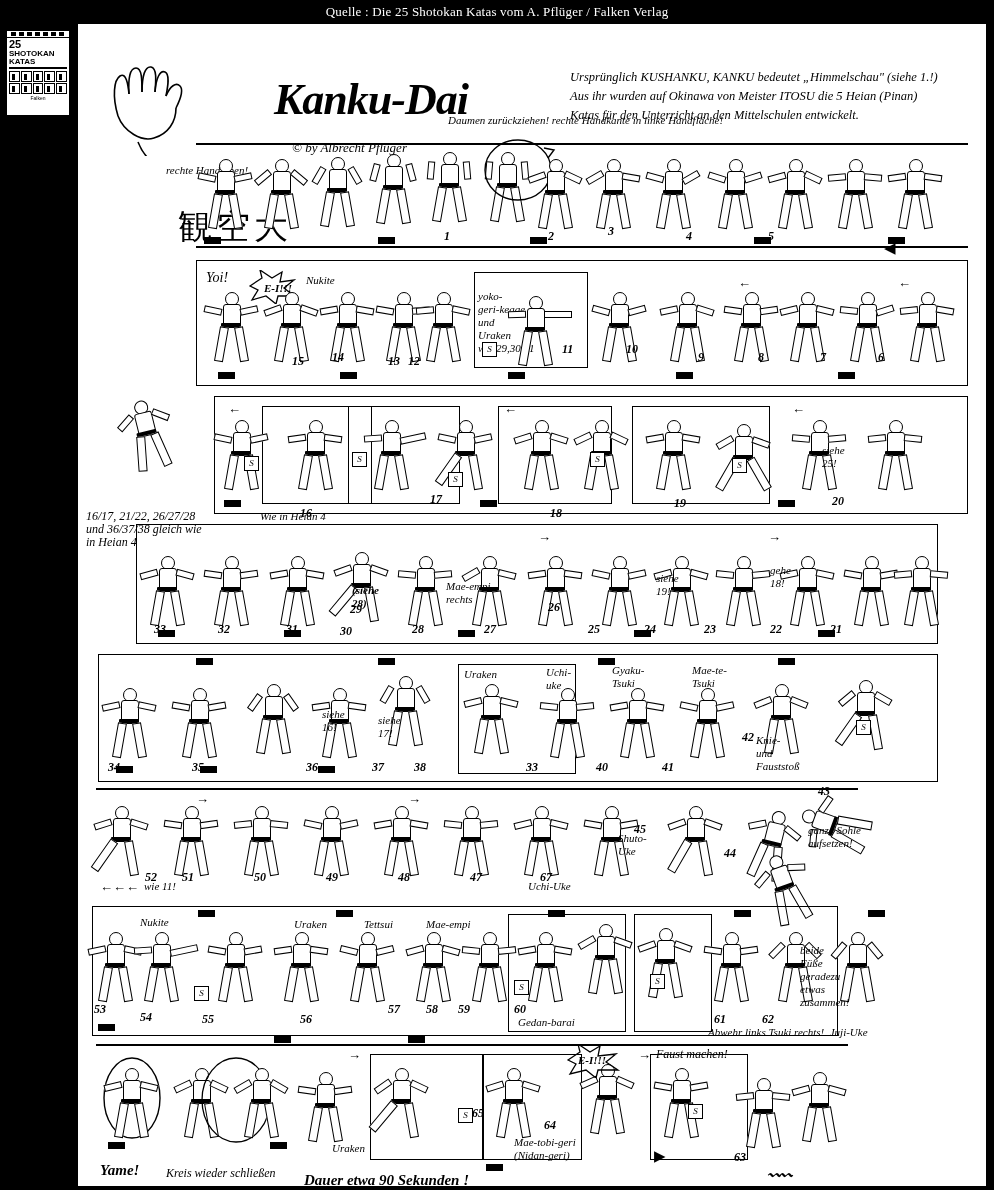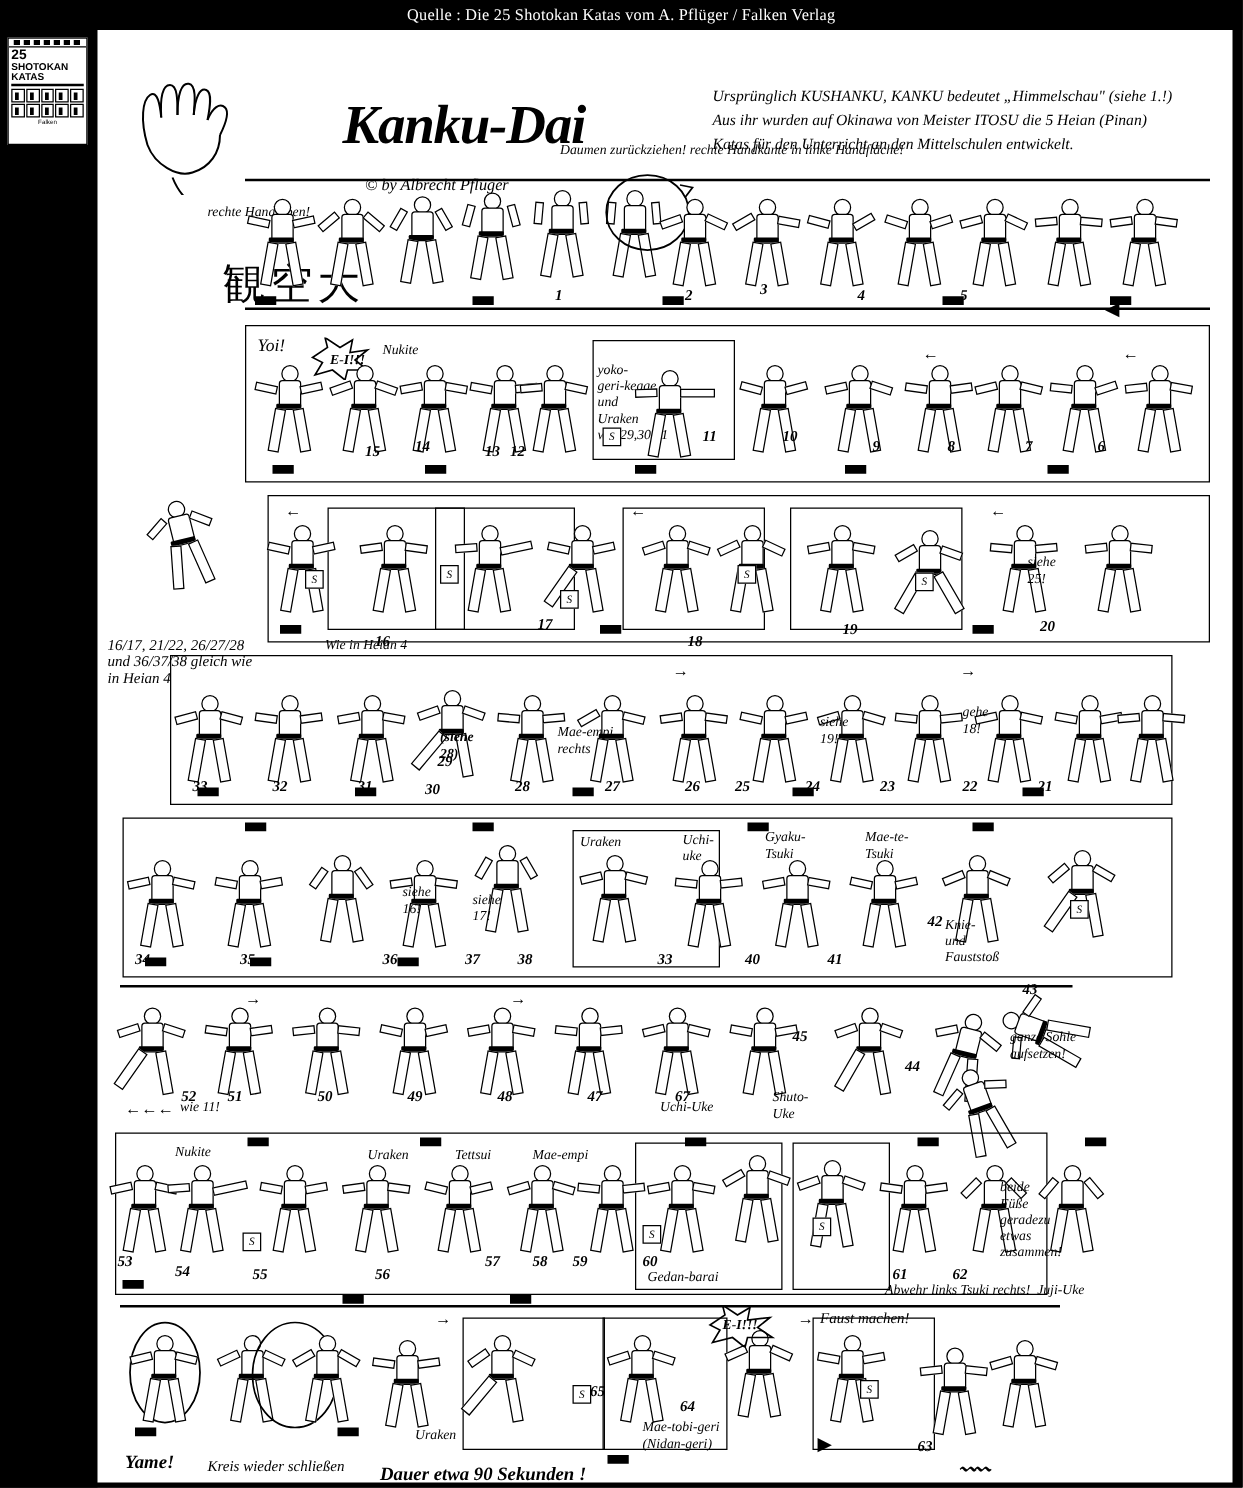--- a/index.html
+++ b/index.html
@@ -667,21 +667,21 @@
         <div class="legR"></div>
       </div>
 
     <div class="ink numtag" style="left:76px;top:598px;text-align:right;">33</div>
     <div class="ink numtag" style="left:140px;top:598px;">32</div>
     <div class="ink numtag" style="left:208px;top:598px;">31</div>
     <div class="ink numtag" style="left:262px;top:600px;">30</div>
     <div class="ink numtag" style="left:272px;top:578px;">29</div>
     <div class="ink numtag" style="left:334px;top:598px;">28</div>
     <div class="ink numtag" style="left:406px;top:598px;">27</div>
-    <div class="ink numtag" style="left:470px;top:598px;text-align:center;">26</div>
+    <div class="ink numtag" style="left:470px;top:576px;text-align:center;">26</div>
     <div class="ink numtag" style="left:510px;top:598px;">25</div>
     <div class="ink numtag" style="left:566px;top:598px;">24</div>
     <div class="ink numtag" style="left:626px;top:598px;">23</div>
     <div class="ink numtag" style="left:692px;top:598px;">22</div>
     <div class="ink numtag" style="left:752px;top:598px;">21</div>
     <div class="ink note" style="left:274px;top:560px;font-weight:bold;">(siehe
 28)</div>
     <div class="ink note" style="left:368px;top:556px;">Mae-empi
 rechts</div>
     <div class="ink note" style="left:578px;top:548px;">siehe
@@ -946,21 +946,21 @@
     <div class="ink numtag" style="left:176px;top:846px;">50</div>
     <div class="ink numtag" style="left:248px;top:846px;">49</div>
     <div class="ink numtag" style="left:320px;top:846px;">48</div>
     <div class="ink numtag" style="left:392px;top:846px;">47</div>
     <div class="ink numtag" style="left:462px;top:846px;">67</div>
     <div class="ink numtag" style="left:556px;top:798px;">45</div>
     <div class="ink numtag" style="left:646px;top:822px;">44</div>
     <div class="ink numtag" style="left:740px;top:760px;">43</div>
     <div class="ink note" style="left:66px;top:856px;">wie 11!</div>
     <div class="ink note" style="left:450px;top:856px;">Uchi-Uke</div>
-    <div class="ink note" style="left:540px;top:808px;margin-top:40px;">Shuto-
+    <div class="ink note" style="left:540px;top:808px;">Shuto-
 Uke</div>
     <div class="ink note" style="left:730px;top:800px;">ganze Sohle
 aufsetzen!</div>
     <div class="ink arrow" style="left:22px;top:856px;">←←←</div>
     <div class="ink arrow" style="left:118px;top:768px;">→</div>
     <div class="ink arrow" style="left:330px;top:768px;">→</div>
 
     <div class="frame" style="left:14px;top:882px;width:744px;height:128px;"></div>
     <div class="frame" style="left:430px;top:890px;width:116px;height:116px;"></div>
     <div class="frame" style="left:556px;top:890px;width:76px;height:116px;"></div>

